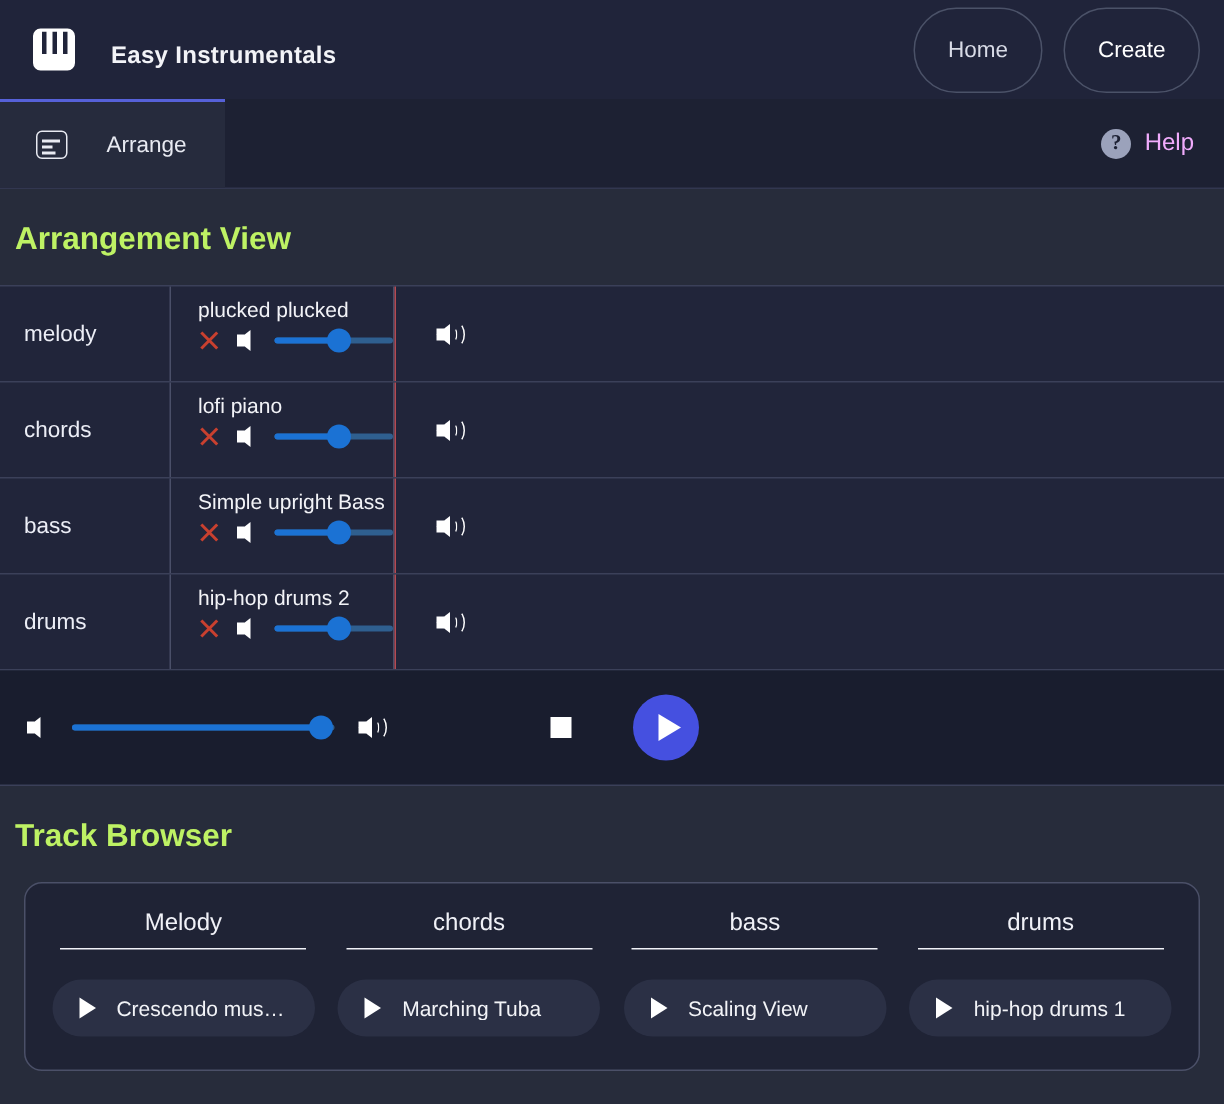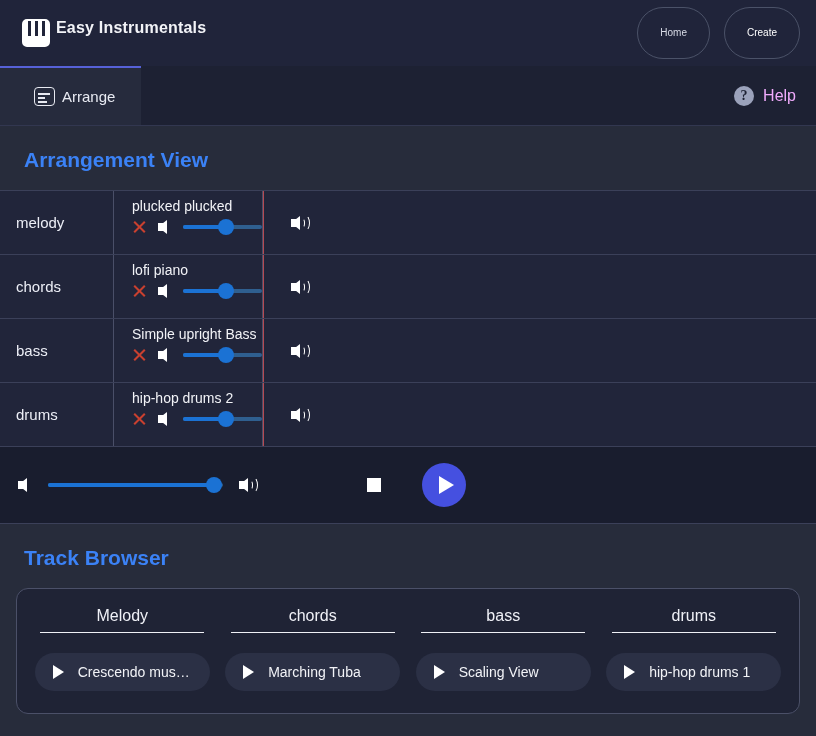--- a/index.html
+++ b/index.html
@@ -15,21 +15,21 @@
 
   
   .app-header {
     height: 66px;
     background: #20243a;
     display: flex;
     align-items: center;
     justify-content: space-between;
     padding: 0 16px 0 22px;
   }
-  .brand { display: flex; align-items: flex-start; gap: 6px; }
+  .brand { display: flex; align-items: flex-end; gap: 24px; }
   .piano-icon {
     width: 28px; height: 28px;
     border: 2px solid #ffffff;
     border-radius: 5px;
     position: relative;
     overflow: hidden;
     background: #ffffff;
   }
   .piano-icon i {
     position: absolute; top: 0; width: 3px; height: 62%;
@@ -38,42 +38,42 @@
   .piano-icon i:nth-child(1) { left: 4px; }
   .piano-icon i:nth-child(2) { left: 11px; }
   .piano-icon i:nth-child(3) { left: 18px; }
   .brand-title { font-size: 16px; font-weight: bold; letter-spacing: .2px; color: #f2f3f7; }
 
   .header-actions { display: flex; align-items: center; gap: 14px; }
   .pill-btn {
     border: 1px solid #4b5268;
     border-radius: 999px;
     padding: 20px 22px;
-    font-size: 10px;
+    font-size: 15px;
     background: transparent;
     color: #d8dbe6;
     cursor: pointer;
     font-family: "Liberation Sans", sans-serif;
     line-height: 1;
   }
   .pill-btn.primary { color: #ffffff; }
 
   
   .tab-bar {
     height: 60px;
     background: #1d2133;
     display: flex;
     align-items: stretch;
     justify-content: space-between;
     border-bottom: 1px solid #323750;
   }
   .tabs { display: flex; align-items: stretch; }
   .tab {
-    display: flex; align-items: center; gap: 7px;
-    padding: 0 26px 0 34px;
+    display: flex; align-items: center; gap: 26px;
+    padding: 0 26px 0 24px;
     cursor: pointer;
     font-size: 15px;
     color: #e8eaf2;
     border-top: 2px solid transparent;
   }
   .tab.active {
     background: #262b3d;
     border-top: 2px solid #5661d8;
   }
   .tab-icon {
@@ -97,22 +97,22 @@
     width: 20px; height: 20px; border-radius: 50%;
     background: #9ba2bb; color: #1d2133;
     font-size: 14px; font-weight: bold;
     display: flex; align-items: center; justify-content: center;
     font-family: "Liberation Serif", serif;
   }
   .help-label { font-size: 16px; color: #f0abfc; }
 
   
   .section-title {
-    font-size: 21px; font-weight: bold; color: #3b82f6;
-    padding: 22px 0 18px 24px;
+    font-size: 21px; font-weight: bold; color: #bef264;
+    padding: 22px 0 18px 10px;
   }
 
   
   .arrangement {
     border-top: 1px solid #3b4059;
     background: #21253a;
   }
   .track-row {
     display: flex;
     align-items: stretch;

